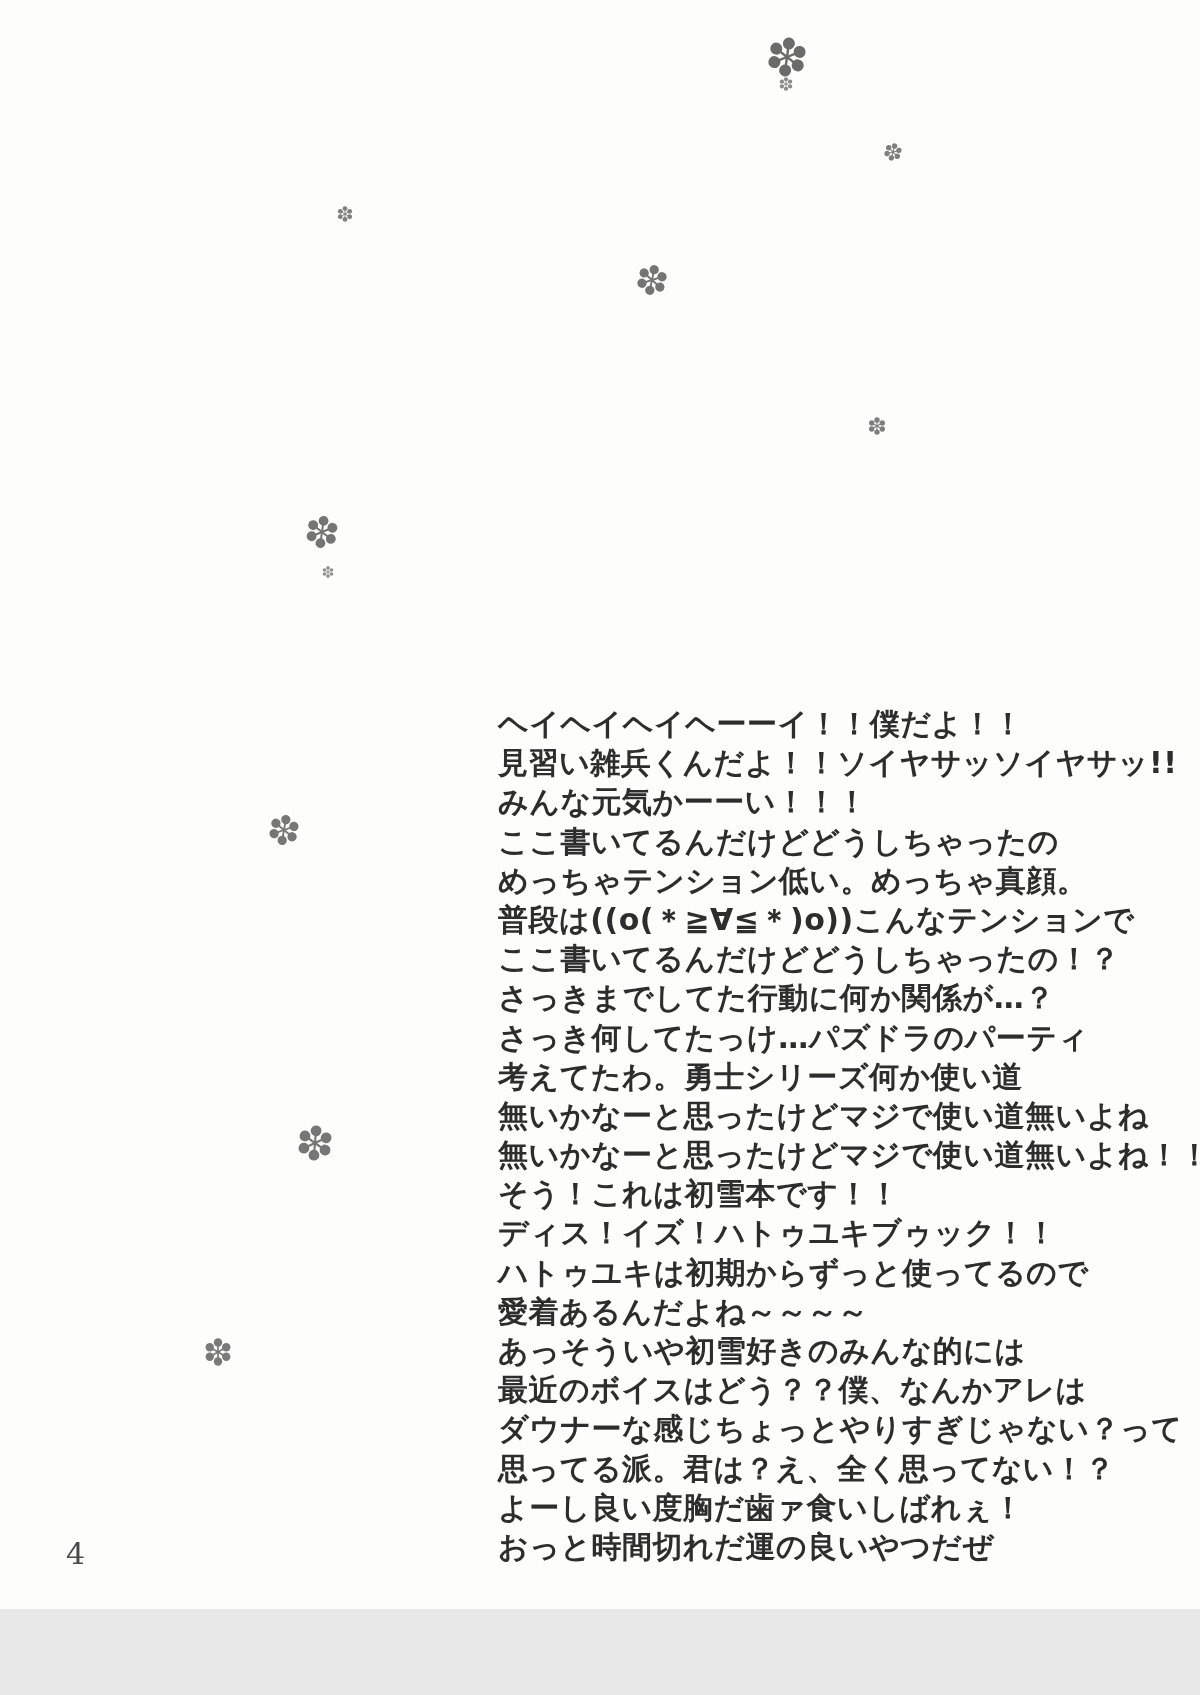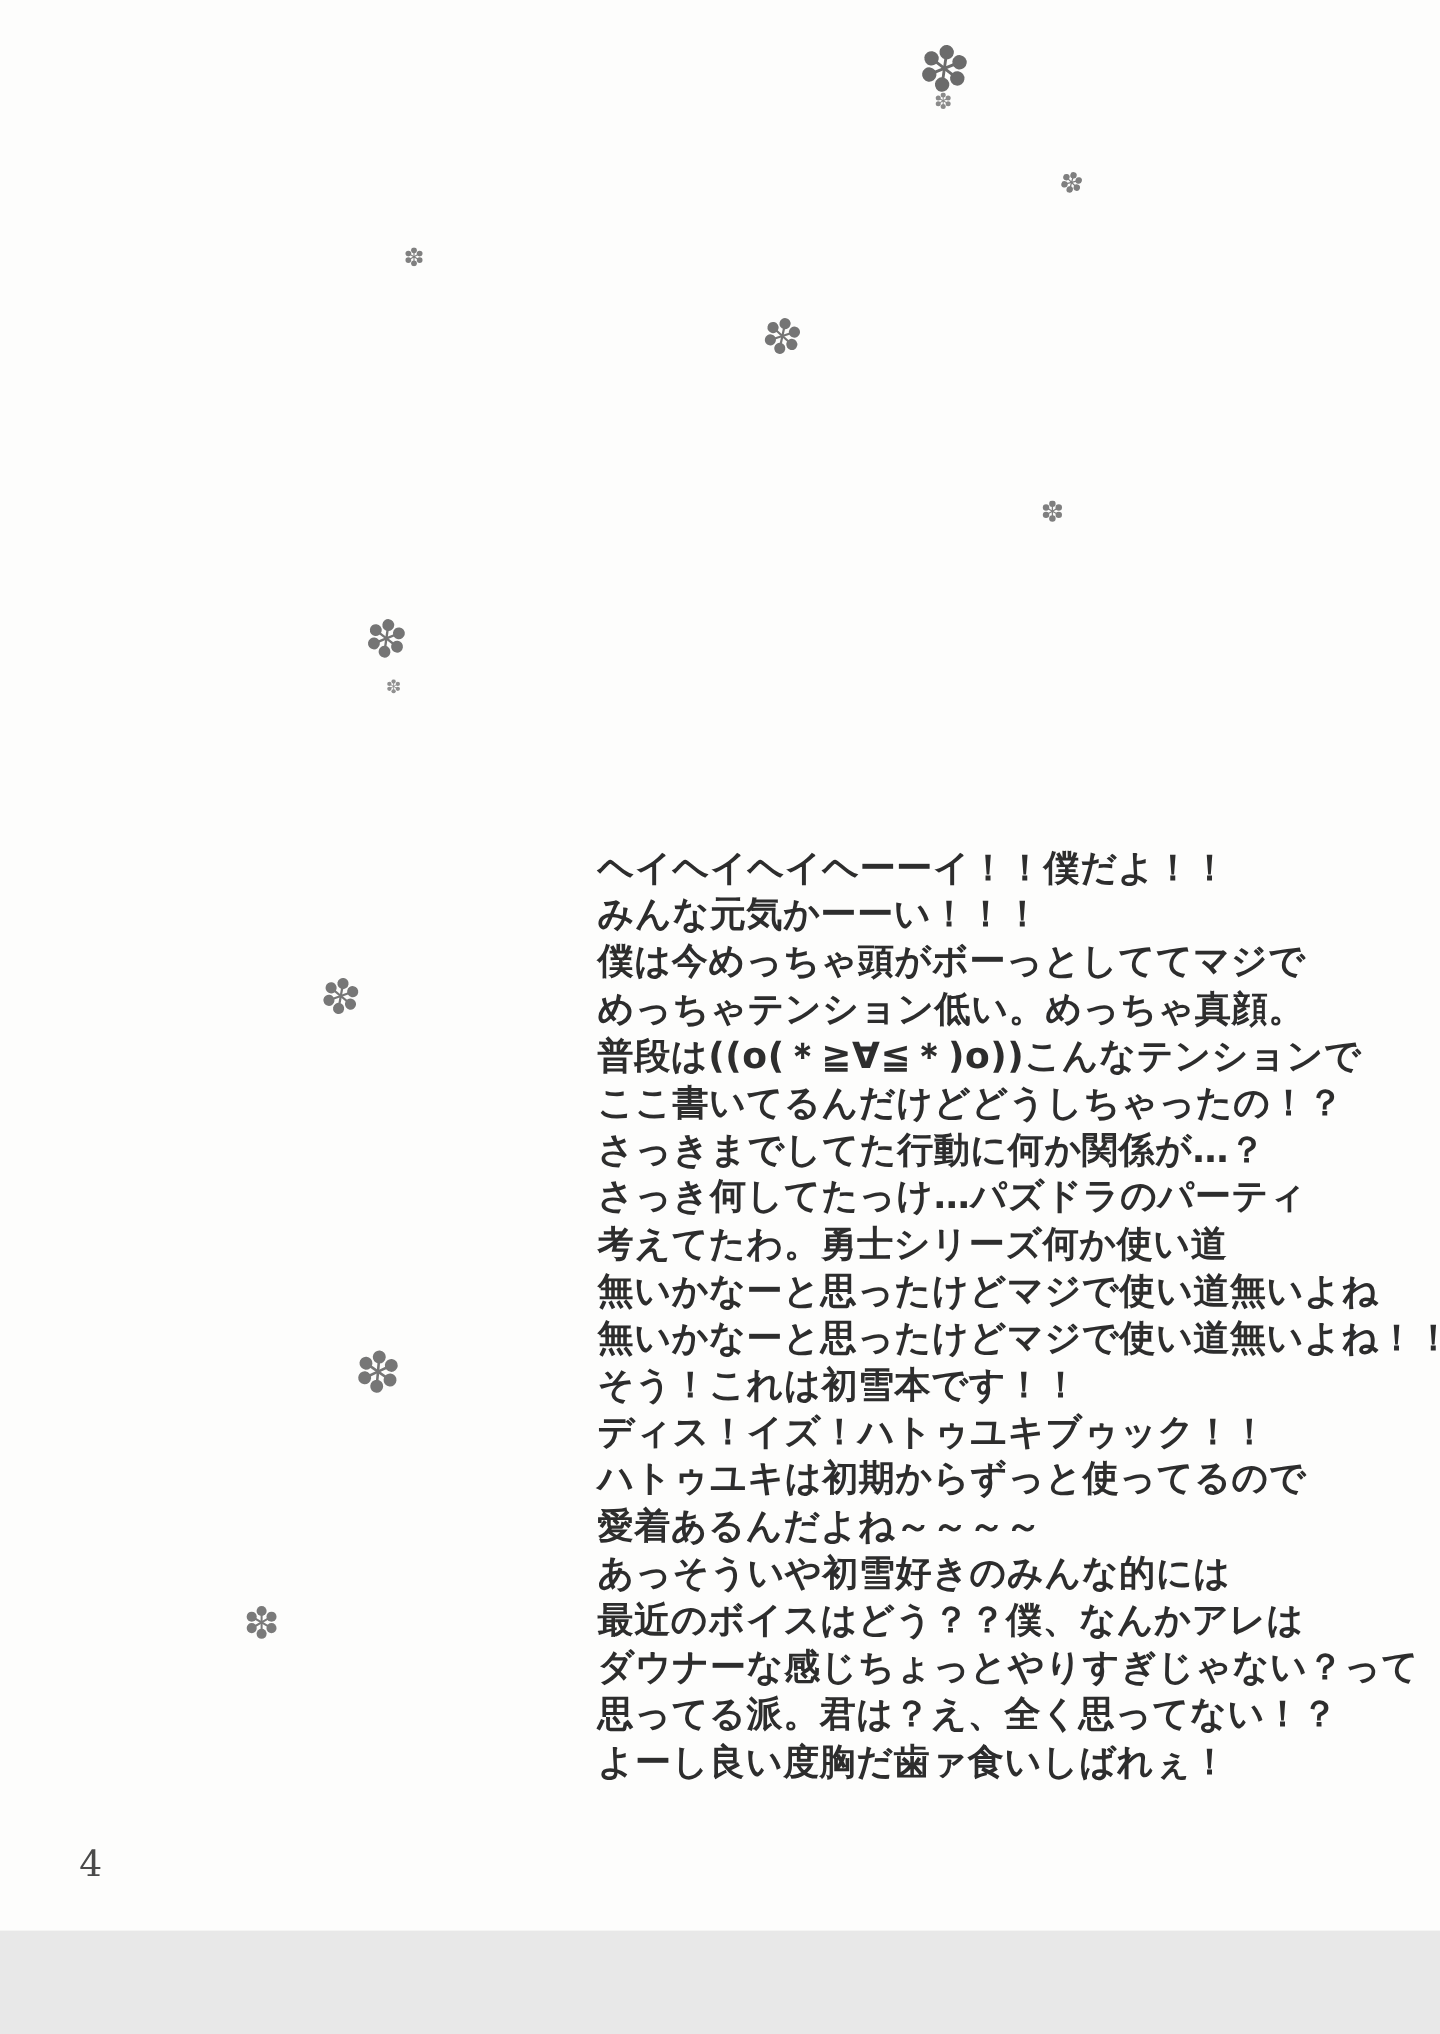--- a/index.html
+++ b/index.html
@@ -239,36 +239,38 @@
           <circle cx="-29.444863728670917" cy="16.999999999999996" r="15" fill="#7a7a7a"></circle>
           <line x1="0" y1="0" x2="-24.24871130596428" y2="-14.000000000000004" stroke="#7a7a7a" stroke-width="6" stroke-linecap="round"></line>
           <circle cx="-29.444863728670914" cy="-17.000000000000004" r="15" fill="#7a7a7a"></circle>
           <circle cx="0" cy="0" r="4" fill="#7a7a7a"></circle>
         </g>
       </svg>
     </div>
 
   <div class="afterword">
     <div class="line">ヘイヘイヘイヘーーイ！！僕だよ！！</div>
+    <div class="line">見習い雑兵くんだよ！！ソイヤサッソイヤサッ!!</div>
     <div class="line">みんな元気かーーい！！！</div>
-    <div class="line">僕は今めっちゃ頭がボーっとしててマジで</div>
+    <div class="line">ここ書いてるんだけどどうしちゃったの</div>
     <div class="line">めっちゃテンション低い。めっちゃ真顔。</div>
     <div class="line">普段は((o(＊≧∀≦＊)o))こんなテンションで</div>
     <div class="line">ここ書いてるんだけどどうしちゃったの！？</div>
     <div class="line">さっきまでしてた行動に何か関係が…？</div>
     <div class="line">さっき何してたっけ…パズドラのパーティ</div>
     <div class="line">考えてたわ。勇士シリーズ何か使い道</div>
     <div class="line">無いかなーと思ったけどマジで使い道無いよね</div>
     <div class="line">無いかなーと思ったけどマジで使い道無いよね！！</div>
     <div class="line">そう！これは初雪本です！！</div>
     <div class="line">ディス！イズ！ハトゥユキブゥック！！</div>
     <div class="line">ハトゥユキは初期からずっと使ってるので</div>
     <div class="line">愛着あるんだよね～～～～</div>
     <div class="line">あっそういや初雪好きのみんな的には</div>
     <div class="line">最近のボイスはどう？？僕、なんかアレは</div>
     <div class="line">ダウナーな感じちょっとやりすぎじゃない？って</div>
     <div class="line">思ってる派。君は？え、全く思ってない！？</div>
     <div class="line">よーし良い度胸だ歯ァ食いしばれぇ！</div>
+    <div class="line">おっと時間切れだ運の良いやつだぜ</div>
   </div>
 
   <div class="page-number">4</div>
 
 </div>
 
 </body></html>

